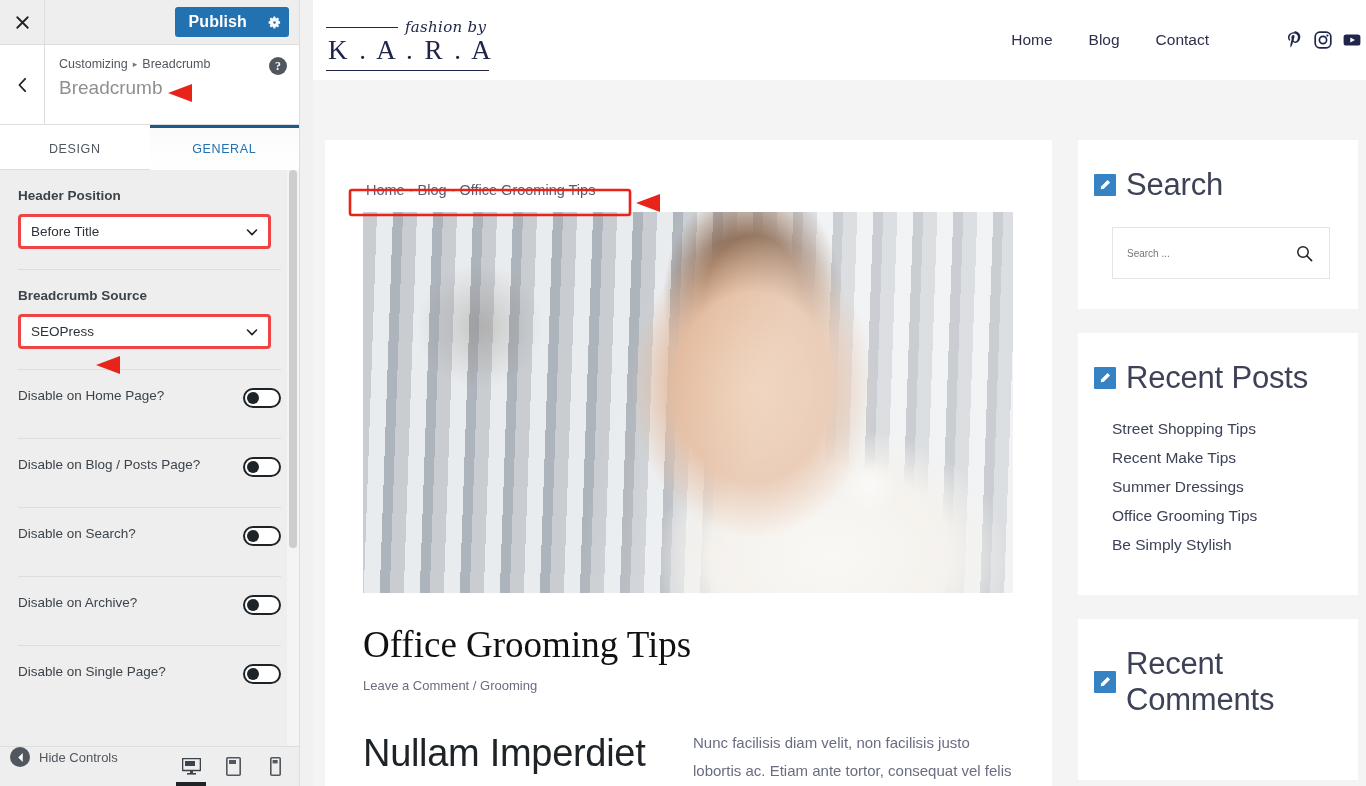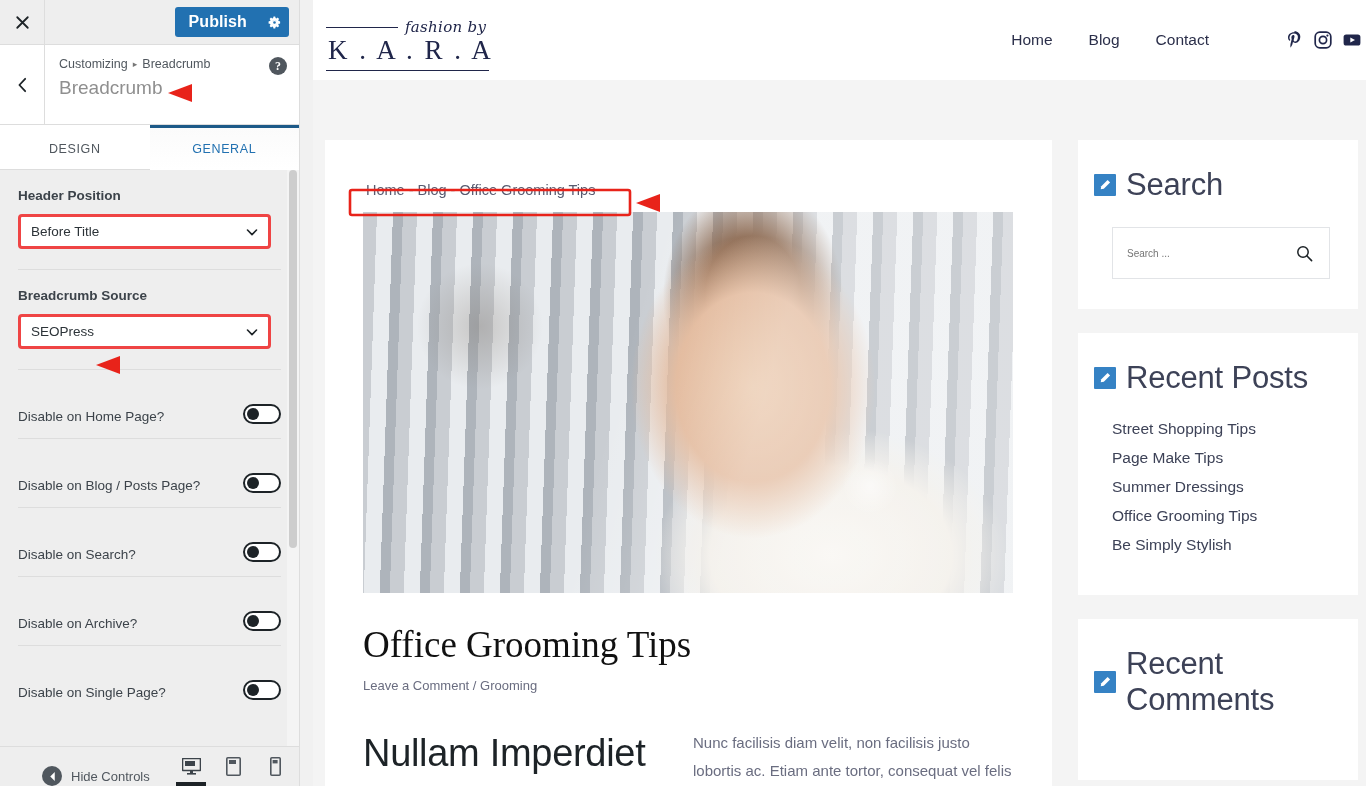--- a/index.html
+++ b/index.html
@@ -134,21 +134,21 @@
   .ctl-select .chev {
     position: absolute; right: 9px; top: 50%;
     transform: translateY(-50%);
   }
   .ctl-select .chev svg { width: 14px; height: 14px; display: block; }
   .ctl-divider {
     border-top: 1px solid #dddddd;
     margin: 0 0 18px 0;
   }
   .ctl-toggle-row {
-    display: flex; align-items: flex-end; justify-content: space-between;
+    display: flex; align-items: flex-start; justify-content: space-between;
     padding: 0 0 0 0;
     height: 36px;
     margin-bottom: 14px;
   }
   .ctl-toggle-row .tlabel { font-size: 13.5px; color: #3c434a; }
   .toggle {
     width: 38px; height: 20px;
     border: 2px solid #1d2327; border-radius: 10px;
     background: #fff;
     position: relative; cursor: pointer; flex: none;
@@ -169,21 +169,21 @@
     top: 0px; height: 378px; width: 8px;
     background: #cdcdcd; border-radius: 4px;
   }
 
   
   .cz-footer {
     position: absolute; left: 0; bottom: 0;
     width: 300px; height: 40px;
     background: #eeeeee;
     border-top: 1px solid #dddddd;
-    display: flex; align-items: flex-end; padding-left: 32px;
+    display: flex; align-items: flex-start;
   }
   .cz-collapse {
     display: flex; align-items: center; gap: 9px;
     padding-left: 10px; cursor: pointer;
   }
   .cz-collapse .circle {
     width: 20px; height: 20px; border-radius: 50%;
     background: #50575e;
     display: flex; align-items: center; justify-content: center;
   }
@@ -594,21 +594,21 @@
         <div class="widget-head">
           <span class="edit-badge">
             <svg viewBox="0 0 12 12">
                 <path d="M8.6.9l2.5 2.5-6.3 6.3-3.1.6.6-3.1z"></path>
               </svg>
           </span>
           <span class="widget-title">Recent Posts</span>
         </div>
         <ul>
           <li><a>Street Shopping Tips</a></li>
-          <li><a>Page Make Tips</a></li>
+          <li><a>Recent Make Tips</a></li>
           <li><a>Summer Dressings</a></li>
           <li><a>Office Grooming Tips</a></li>
           <li><a>Be Simply Stylish</a></li>
         </ul>
       </div>
 
       <div class="widget empty">
         <div class="widget-head">
           <span class="edit-badge">
             <svg viewBox="0 0 12 12">

